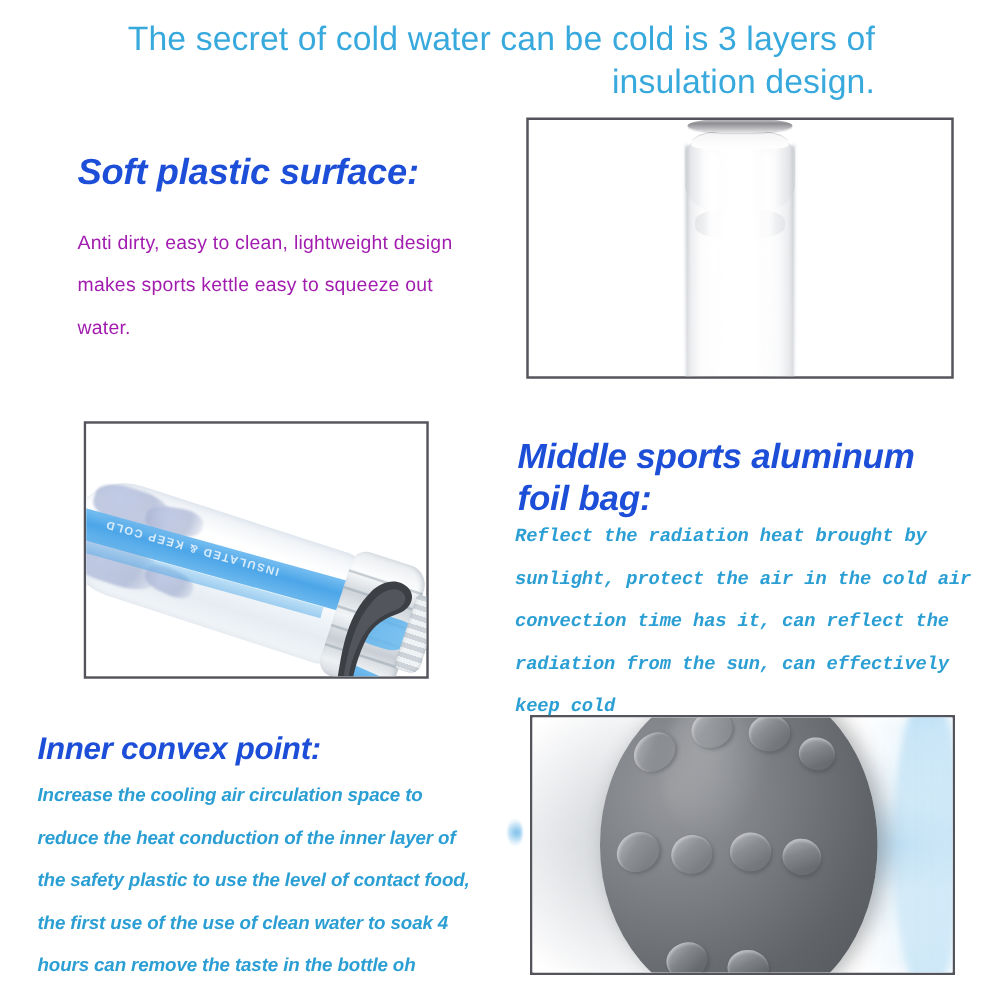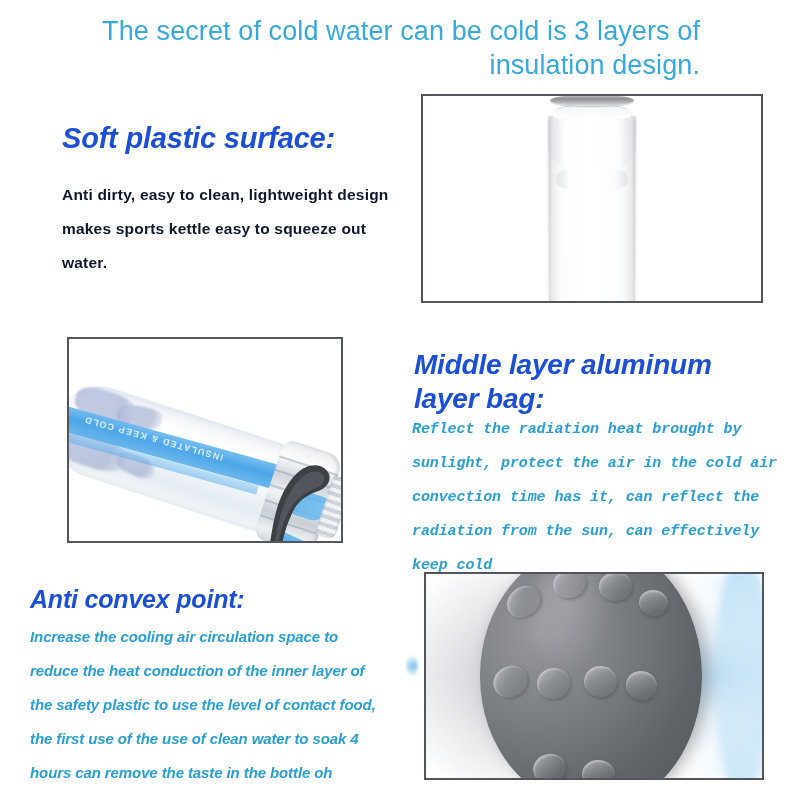--- a/index.html
+++ b/index.html
@@ -35,24 +35,24 @@
     position: absolute;
     color: #1d4ed8;
     font-weight: bold;
     font-style: italic;
     letter-spacing: -0.2px;
   }
 
   
   .body-light {
     position: absolute;
-    color: #0f172a;
+    color: #a21caf;
     font-size: 15.5px;
     line-height: 34px;
-    font-weight: 700;
+    font-weight: 400;
     letter-spacing: 0.2px;
   }
   .body-bold {
     position: absolute;
     color: #2b9fd4;
     font-size: 15px;
     line-height: 34px;
     font-weight: bold;
     font-style: italic;
     letter-spacing: -0.1px;
@@ -415,25 +415,25 @@
         <svg width="60" height="96" viewBox="0 0 60 96">
           <path d="M10 96 C 6 70, 2 46, 14 22 C 20 10, 32 4, 42 10 C 50 15, 48 26, 40 32 C 32 38, 24 46, 22 60 C 20 74, 21 86, 22 96 Z" fill="#3c3f44"></path>
           <path d="M14 92 C 11 70, 9 48, 18 28 C 23 17, 32 11, 39 15 C 44 18, 43 25, 37 30 C 28 37, 20 47, 18 62 C 16 76, 17 85, 18 92 Z" fill="#5a5e64" opacity="0.75"></path>
         </svg>
       </div>
 
     </div>
   </div>
 </div>
 
-<div class="heading" id="sec2-heading">Middle layer aluminum layer bag:</div>
+<div class="heading" id="sec2-heading">Middle sports aluminum foil bag:</div>
 
 <div class="body-bold" id="sec2-body">Reflect the radiation heat brought by sunlight, protect the air in the cold air convection time has it, can reflect the radiation from the sun, can effectively keep cold</div>
 
-<div class="heading" id="sec3-heading">Anti convex point:</div>
+<div class="heading" id="sec3-heading">Inner convex point:</div>
 
 <div class="body-bold" id="sec3-body">Increase the cooling air circulation space to reduce the heat conduction of the inner layer of the safety plastic to use the level of contact food, the first use of the use of clean water to soak 4 hours can remove the taste in the bottle oh</div>
 
 <div class="side-blue-dot"></div>
 
 <div class="photo" id="photo-inner-dome">
   <div class="dome-scene">
     <div class="dome-wallshadow"></div>
     <div class="dome-bluearc"></div>
     <div class="dome-rightglow"></div>

